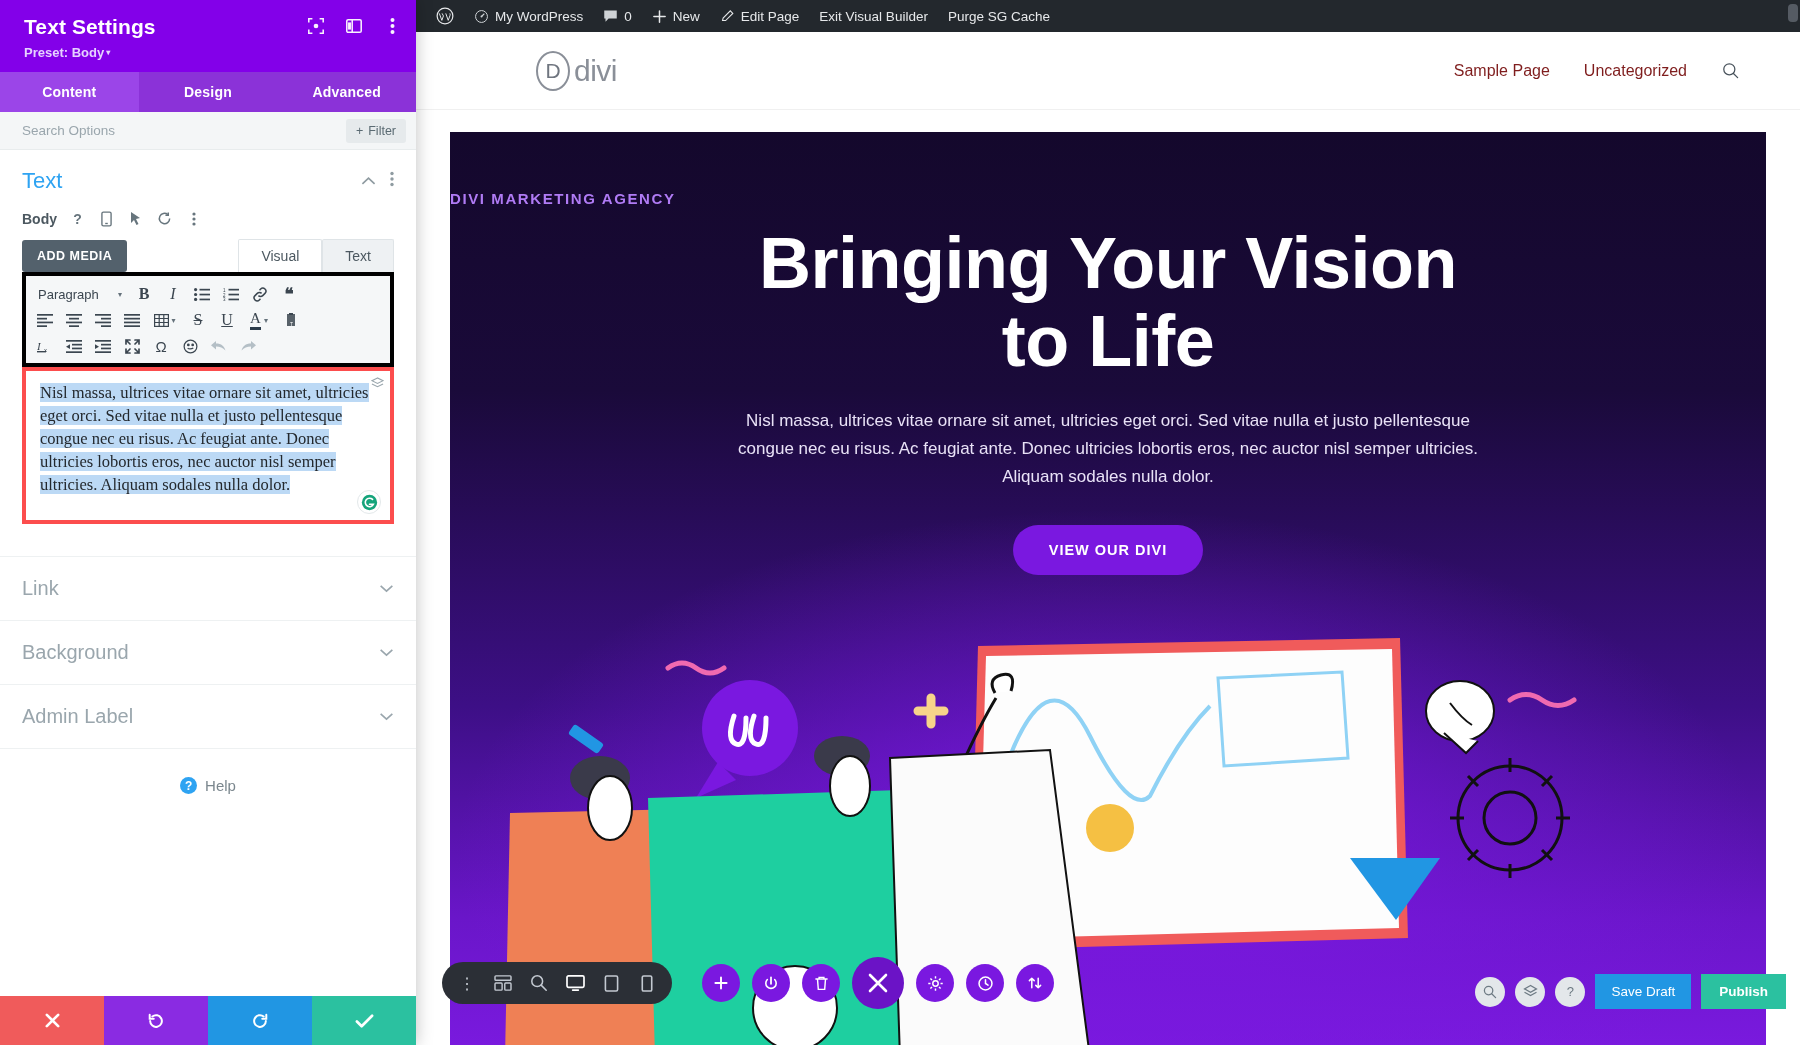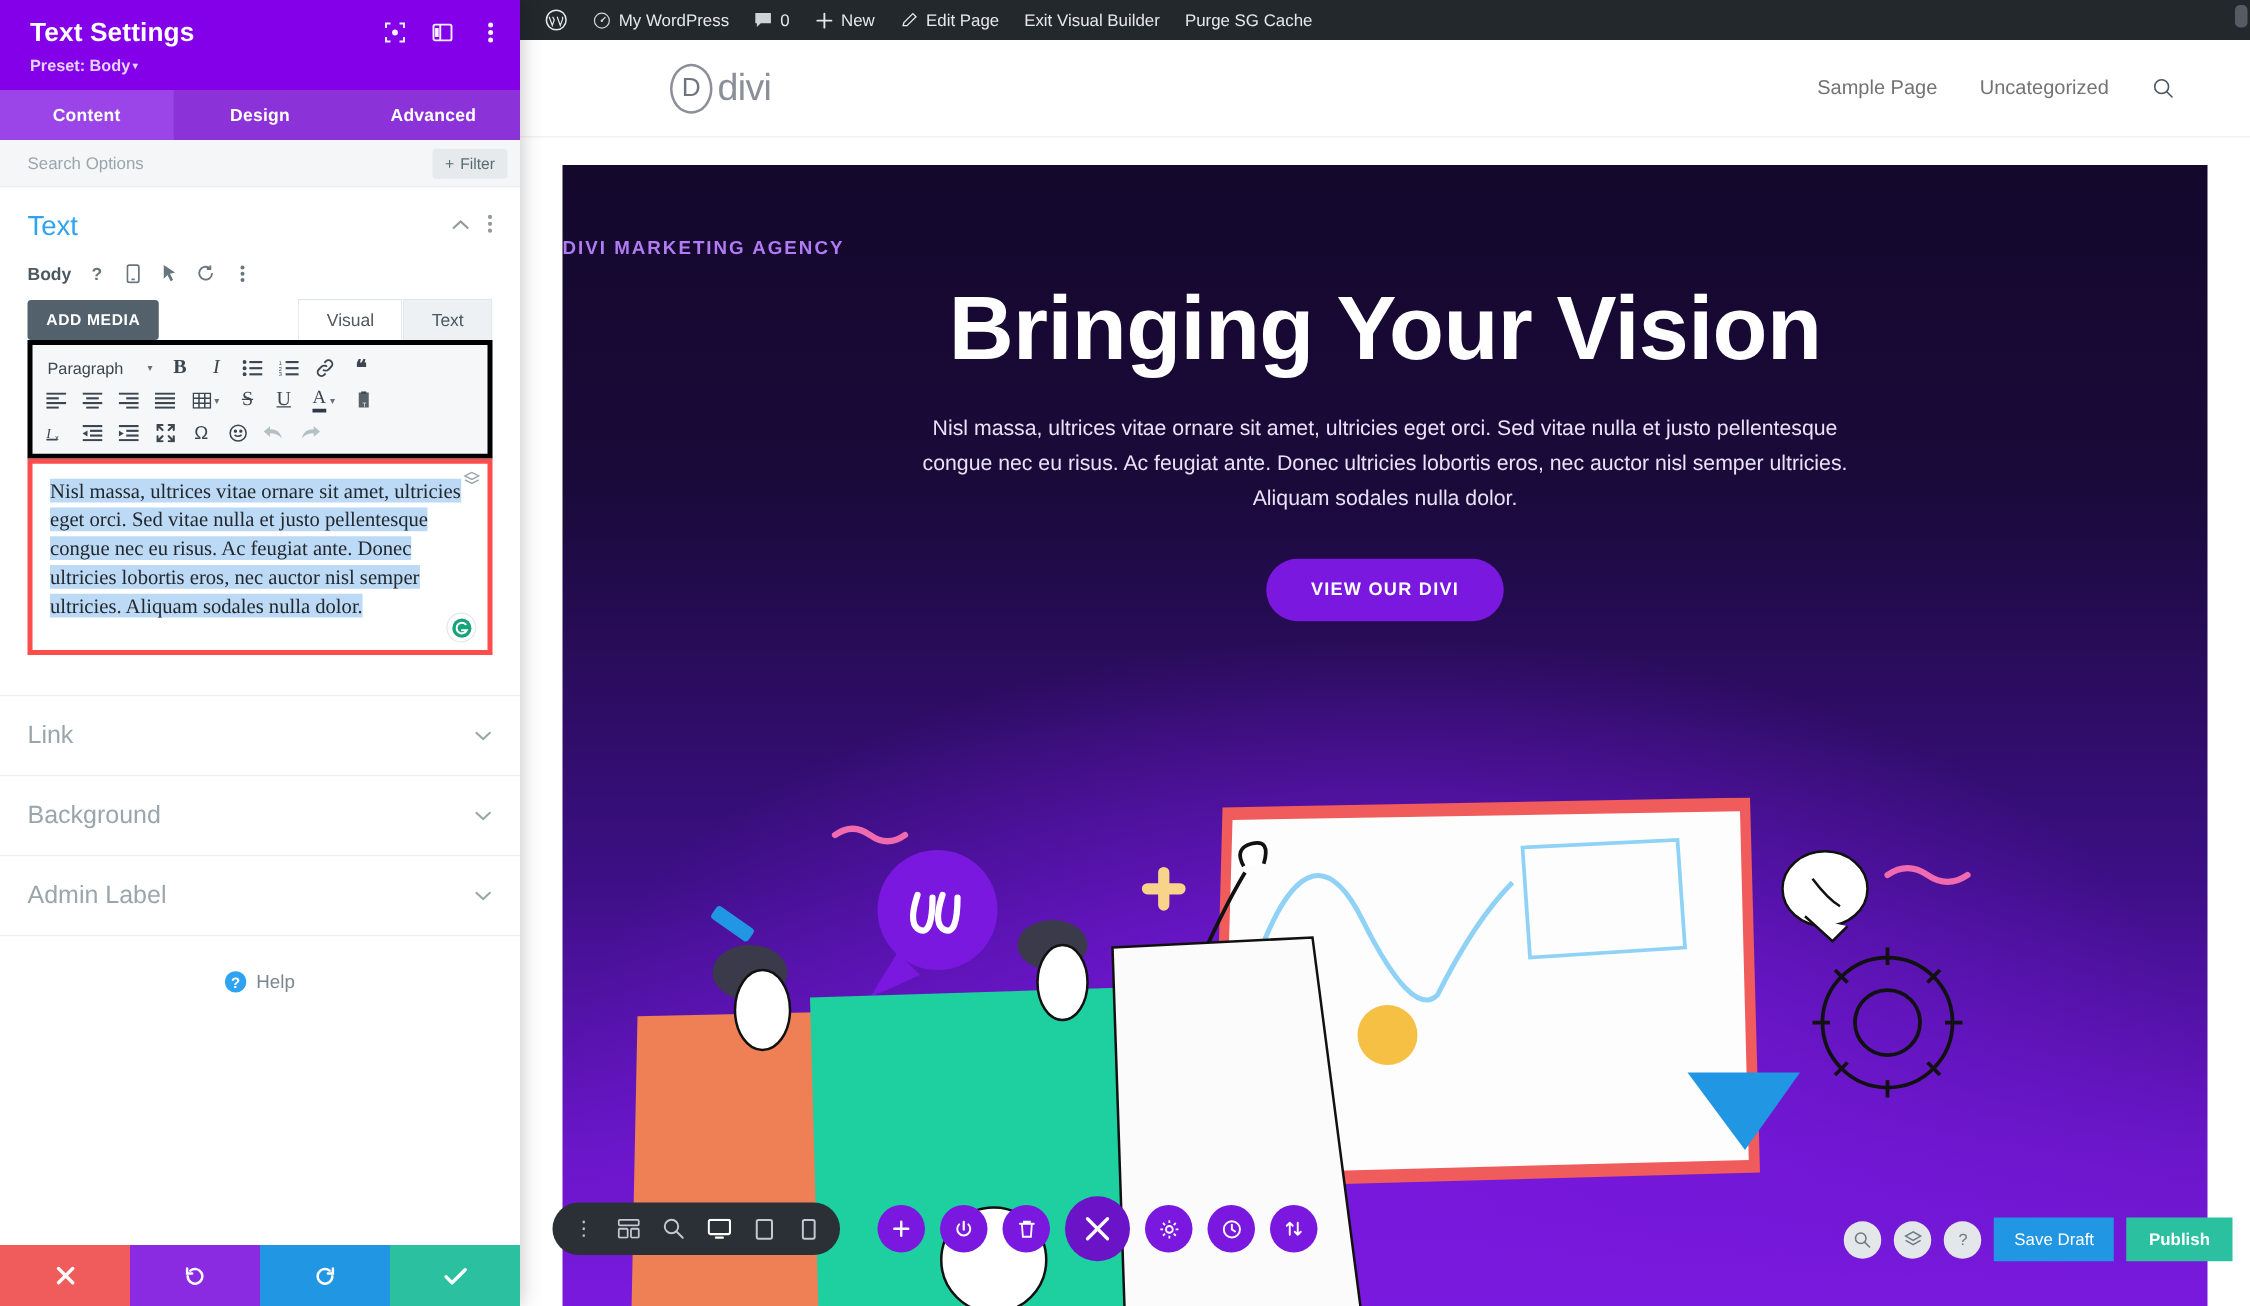--- a/index.html
+++ b/index.html
@@ -191,21 +191,21 @@
     padding: 0 60px 0 120px; border-bottom: 1px solid #f0f0f0;
   }
   .divi-logo { display: flex; align-items: center; gap: 4px; }
   .divi-logo .ring {
     width: 34px; height: 40px; border: 2px solid #8a8f98; border-radius: 50%;
     display: flex; align-items: center; justify-content: center;
     color: #6f757f; font-size: 21px; font-family: "Liberation Sans", sans-serif;
   }
   .divi-logo .word { font-size: 30px; color: #8a8f98; letter-spacing: -.5px; }
   .site-nav { margin-left: auto; display: flex; align-items: center; gap: 34px; }
-  .nav-link { color: #737373; font-size: 16px; cursor: pointer; }
+  .nav-link { color: #7f1d1d; font-size: 16px; cursor: pointer; }
 
   .hero {
     position: relative; height: 926px; overflow: hidden;
     background:
       radial-gradient(ellipse 80% 60% at 50% 78%, #7a18e0 0%, rgba(122,24,224,0) 62%),
       linear-gradient(180deg, #14082c 0%, #1a0a3a 28%, #3d0f86 62%, #6a16c9 85%, #7b1ae0 100%);
     margin: 22px 34px 0 34px;
   }
   .hero-eyebrow {
     text-align: left; color: #b07bf5; font-size: 15px; font-weight: bold;
@@ -337,20 +337,21 @@
               <path d="M15.7 15.7L21 21" stroke="#49535c" stroke-width="1.6" stroke-linecap="round"></path>
             </svg>
         </span>
       </div>
     </div>
 
     <div class="hero">
       <div class="hero-eyebrow">DIVI MARKETING AGENCY</div>
       <div class="hero-title">
         <div>Bringing Your Vision</div>
+        <div>to Life</div>
       </div>
       <div class="hero-sub">Nisl massa, ultrices vitae ornare sit amet, ultricies eget orci. Sed vitae nulla et justo pellentesque congue nec eu risus. Ac feugiat ante. Donec ultricies lobortis eros, nec auctor nisl semper ultricies. Aliquam sodales nulla dolor.</div>
       <button class="hero-cta">VIEW OUR DIVI</button>
 
       <svg class="hero-art" viewBox="0 0 1384 420" preserveAspectRatio="none">
 
         <path d="M218 30 q14-10 28 0 t28 0" stroke="#f06ab0" stroke-width="5" fill="none" stroke-linecap="round"></path>
         <path d="M1060 62 q16-11 32 0 t32 0" stroke="#f06ab0" stroke-width="5" fill="none" stroke-linecap="round"></path>
         <rect x="118" y="95" width="36" height="12" rx="3" fill="#2196e3" transform="rotate(35 136 101)"></rect>
         <rect x="740" y="280" width="56" height="14" rx="3" fill="#3a22d8" transform="rotate(-22 768 287)"></rect>

